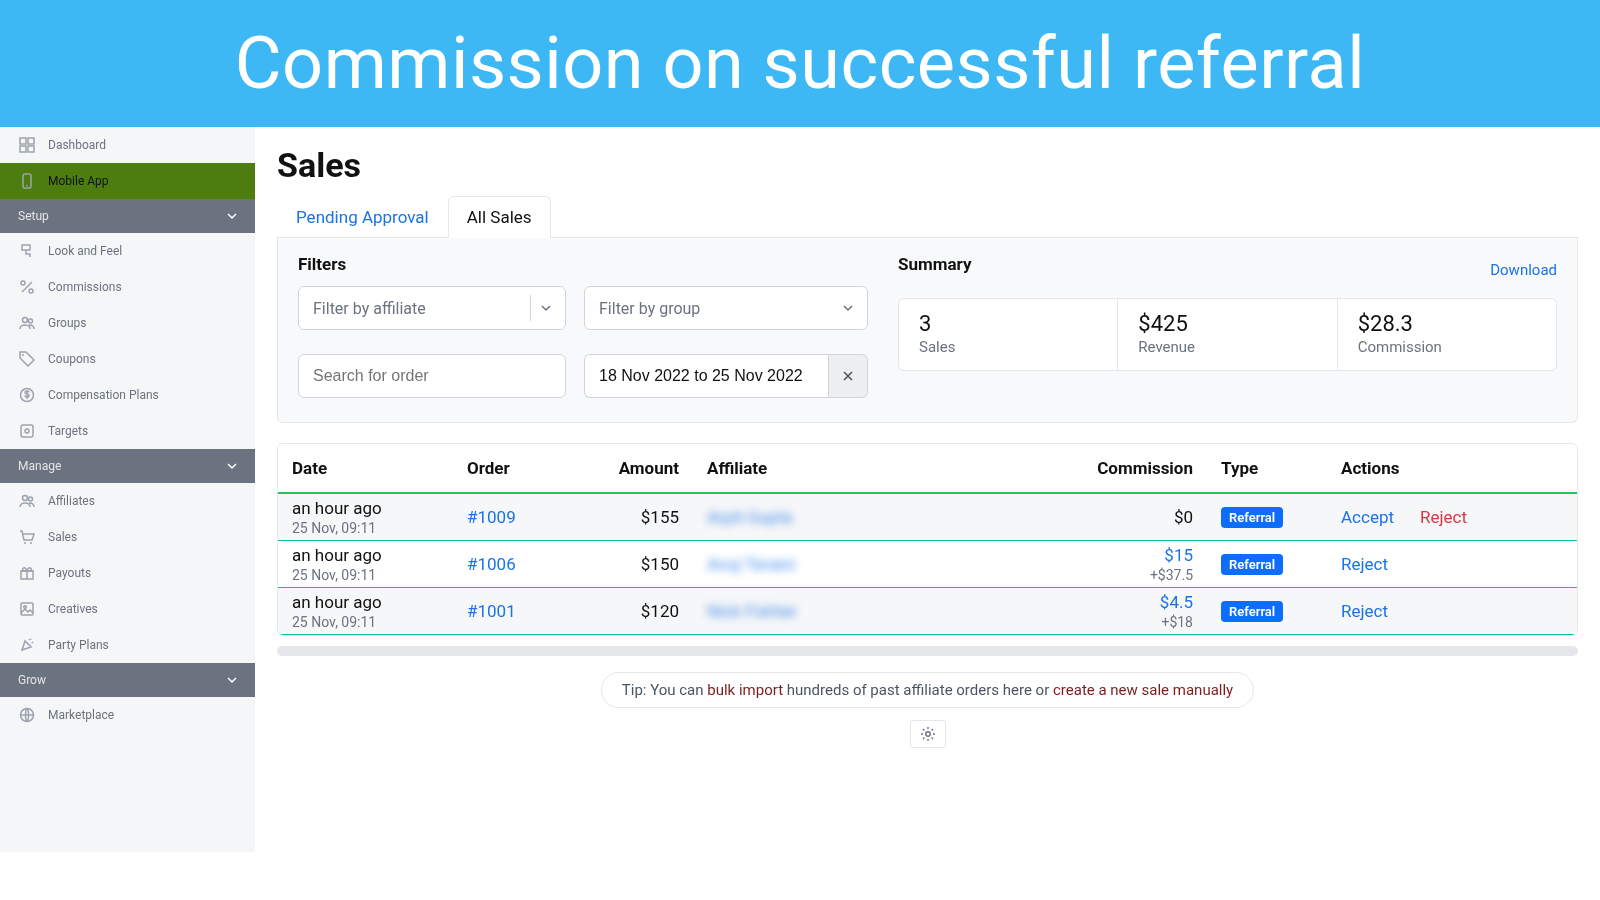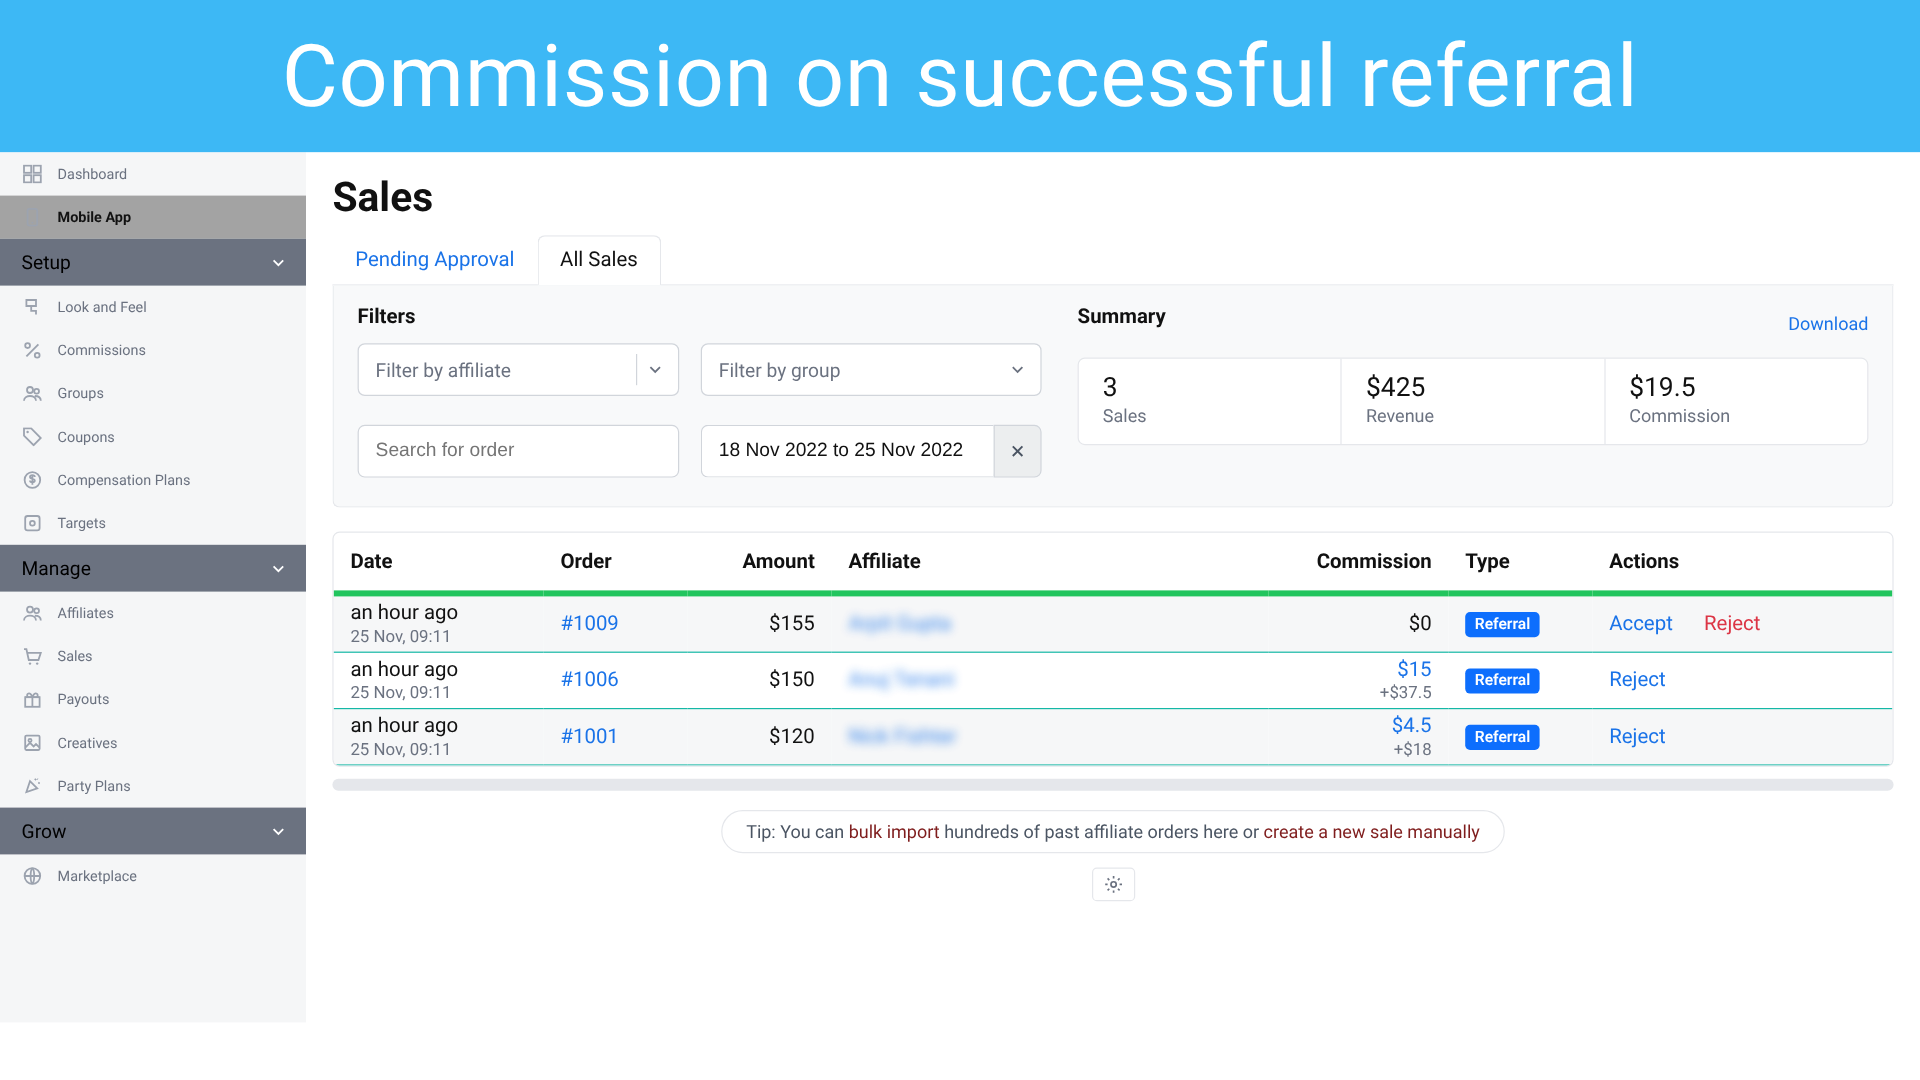--- a/index.html
+++ b/index.html
@@ -1,22 +1,22 @@
 <!DOCTYPE html>
 <html><head>
 <meta charset="utf-8">
 <style>
 * { box-sizing: border-box; margin: 0; padding: 0; }
 body { font-family: -apple-system, BlinkMacSystemFont, "Segoe UI", Roboto, Helvetica, Arial, sans-serif; background: #fff; width: 1600px; height: 900px; overflow: hidden; }
 .banner { background: #3db8f5; color: #fff; height: 127px; display: flex; align-items: center; justify-content: center; font-size: 72px; font-weight: 400; letter-spacing: 0.5px; }
 .app { display: flex; height: 725px; }
 .sidebar { width: 255px; background: #f5f6f7; height: 100%; overflow-y: auto; }
 .side-item { display: flex; align-items: center; gap: 12px; padding: 9px 18px; color: #6b7280; font-size: 12px; cursor: pointer; }
-.side-item.active { background: #a3a3a3; color: #111; font-weight: 700; }
-.side-group { display: flex; align-items: center; justify-content: space-between; padding: 10px 18px; background: #6b7280; color: #000000; font-size: 16px; cursor: pointer; }
+.side-item.active { background: #4d7c0f; color: #111; font-weight: 400; }
+.side-group { display: flex; align-items: center; justify-content: space-between; padding: 10px 18px; background: #6b7280; color: #e5e5e5; font-size: 12px; cursor: pointer; }
 .side-item .icn, .side-group .icn { width: 18px; height: 18px; display: inline-flex; align-items: center; justify-content: center; flex-shrink: 0; }
 .chev { width: 10px; height: 10px; }
 .main { flex: 1; padding: 18px 22px 0 22px; background: #fff; overflow: hidden; }
 .page-title { font-size: 34px; font-weight: 700; color: #111; margin-bottom: 10px; }
 .tabs { display: flex; border-bottom: 1px solid #e5e7eb; }
 .tab { padding: 10px 18px; font-size: 17px; color: #1a73e8; cursor: pointer; border: 1px solid transparent; border-bottom: none; position: relative; top: 1px; }
 .tab.active { color: #111; border: 1px solid #e5e7eb; border-bottom: 1px solid #fff; border-radius: 6px 6px 0 0; background: #fff; }
 .panel { background: #f8f9fa; border: 1px solid #e5e7eb; border-top: none; border-radius: 0 0 6px 6px; padding: 16px 20px 24px 20px; display: flex; gap: 30px; }
 .filters { flex: 0 0 570px; }
 .filters h3, .summary-side h3 { font-size: 17px; font-weight: 700; color: #111; margin-bottom: 12px; }
@@ -31,21 +31,21 @@
 .summary-side { flex: 1; }
 .sumhead { display: flex; justify-content: space-between; align-items: center; margin-bottom: 12px; }
 .download { color: #1a73e8; font-size: 15px; cursor: pointer; }
 .cards { display: flex; border: 1px solid #e5e7eb; border-radius: 6px; background: #fff; }
 .card { flex: 1; padding: 12px 20px 14px 20px; border-right: 1px solid #e5e7eb; }
 .card:last-child { border-right: none; }
 .card .v { font-size: 22px; color: #111; font-weight: 400; }
 .card .l { font-size: 15px; color: #6b7280; margin-top: 2px; }
 .tbl { margin-top: 20px; border: 1px solid #e5e7eb; border-radius: 6px; overflow: hidden; }
 .tbl table { width: 100%; border-collapse: collapse; }
-.tbl th { text-align: left; padding: 14px 14px; font-size: 17px; font-weight: 700; color: #111; border-bottom: 5px solid #22c55e; }
+.tbl th { text-align: left; padding: 14px 14px; font-size: 17px; font-weight: 700; color: #111; border-bottom: 2px solid #22c55e; }
 .tbl th.r { text-align: right; }
 .tbl td { padding: 4px 14px; font-size: 17px; color: #111; border-bottom: 1px solid #14b8a6; vertical-align: middle; }
 .tbl tr:nth-child(odd) td { background: #f6f7f8; }
 .tbl tr:nth-child(even) td { background: #fff; }
 .ago { color: #111; }
 .ts { color: #6b7280; font-size: 14px; margin-top: 2px; }
 .link { color: #1a73e8; cursor: pointer; }
 .amt { text-align: right; }
 .comm { text-align: right; color: #1a73e8; }
 .comm .sub { color: #6b7280; font-size: 14px; display: block; margin-top: 2px; }
@@ -280,21 +280,21 @@
         <div class="cards" id="summary-cards">
             <div class="card">
               <div class="v">3</div>
               <div class="l">Sales</div>
             </div>
             <div class="card">
               <div class="v">$425</div>
               <div class="l">Revenue</div>
             </div>
             <div class="card">
-              <div class="v">$19.5</div>
+              <div class="v">$28.3</div>
               <div class="l">Commission</div>
             </div>
           </div>
       </div>
     </div>
 
     <div class="tbl">
       <table>
         <thead>
           <tr>

